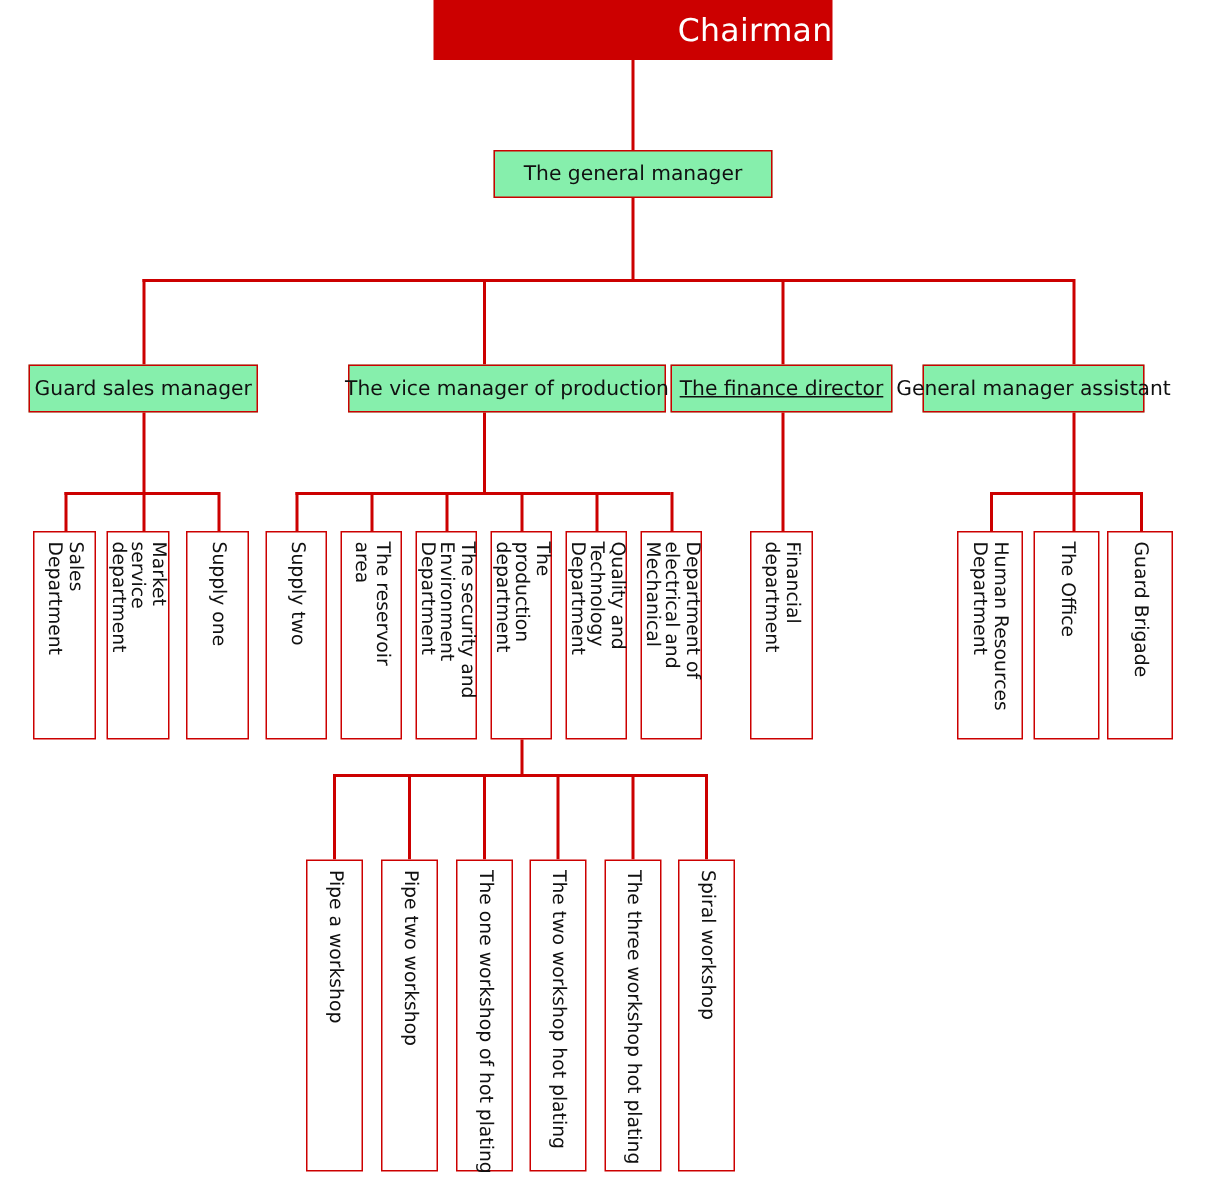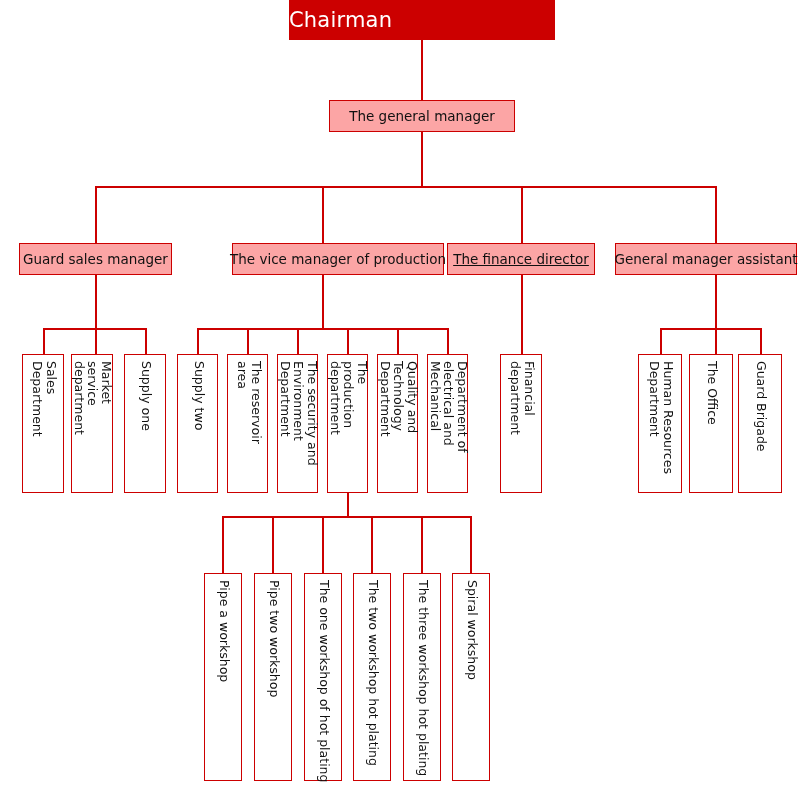--- a/index.html
+++ b/index.html
@@ -19,29 +19,29 @@
     left: 0; top: 0;
     width: 804px;
     height: 786px;
   }
   .banner {
     position: absolute;
     background: #CC0000;
     color: #ffffff;
     display: flex;
     align-items: center;
-    justify-content: flex-start;
+    justify-content: flex-end;
     font-size: 21px;
     letter-spacing: 0.2px;
     box-sizing: border-box;
   }
   .hbox {
     position: absolute;
     border: 1.5px solid #CC0000;
-    background: #fca5a5;
+    background: #86efac;
     box-sizing: border-box;
     display: flex;
     align-items: center;
     justify-content: center;
     color: #111111;
     font-size: 13.5px;
     white-space: nowrap;
   }
   .vbox {
     position: absolute;
@@ -98,21 +98,21 @@
 
   <div class="hbox" style="left:19px; top:243px; width:153px; height:32px;">
     <span>Guard sales manager</span>
   </div>
   <div class="hbox" style="left:232px; top:243px; width:212px; height:32px;">
     <span>The vice manager of production</span>
   </div>
   <div class="hbox" style="left:447px; top:243px; width:148px; height:32px;text-decoration:underline;">
     <span>The finance director</span>
   </div>
-  <div class="hbox" style="left:615px; top:243px; width:182px; height:32px;">
+  <div class="hbox" style="left:615px; top:243px; width:148px; height:32px;">
     <span>General manager assistant</span>
   </div>
 
   <div class="line-v" style="left:95px; top:275px; height:53px;"></div>
   <div class="line-h" style="left:43px; top:328px; width:103px;"></div>
   <div class="line-v" style="left:43px; top:328px; height:26px;"></div>
   <div class="line-v" style="left:95px; top:328px; height:26px;"></div>
   <div class="line-v" style="left:145px; top:328px; height:26px;"></div>
 
   <div class="vbox" style="left:22px; top:354px; width:42px; height:139px;">

